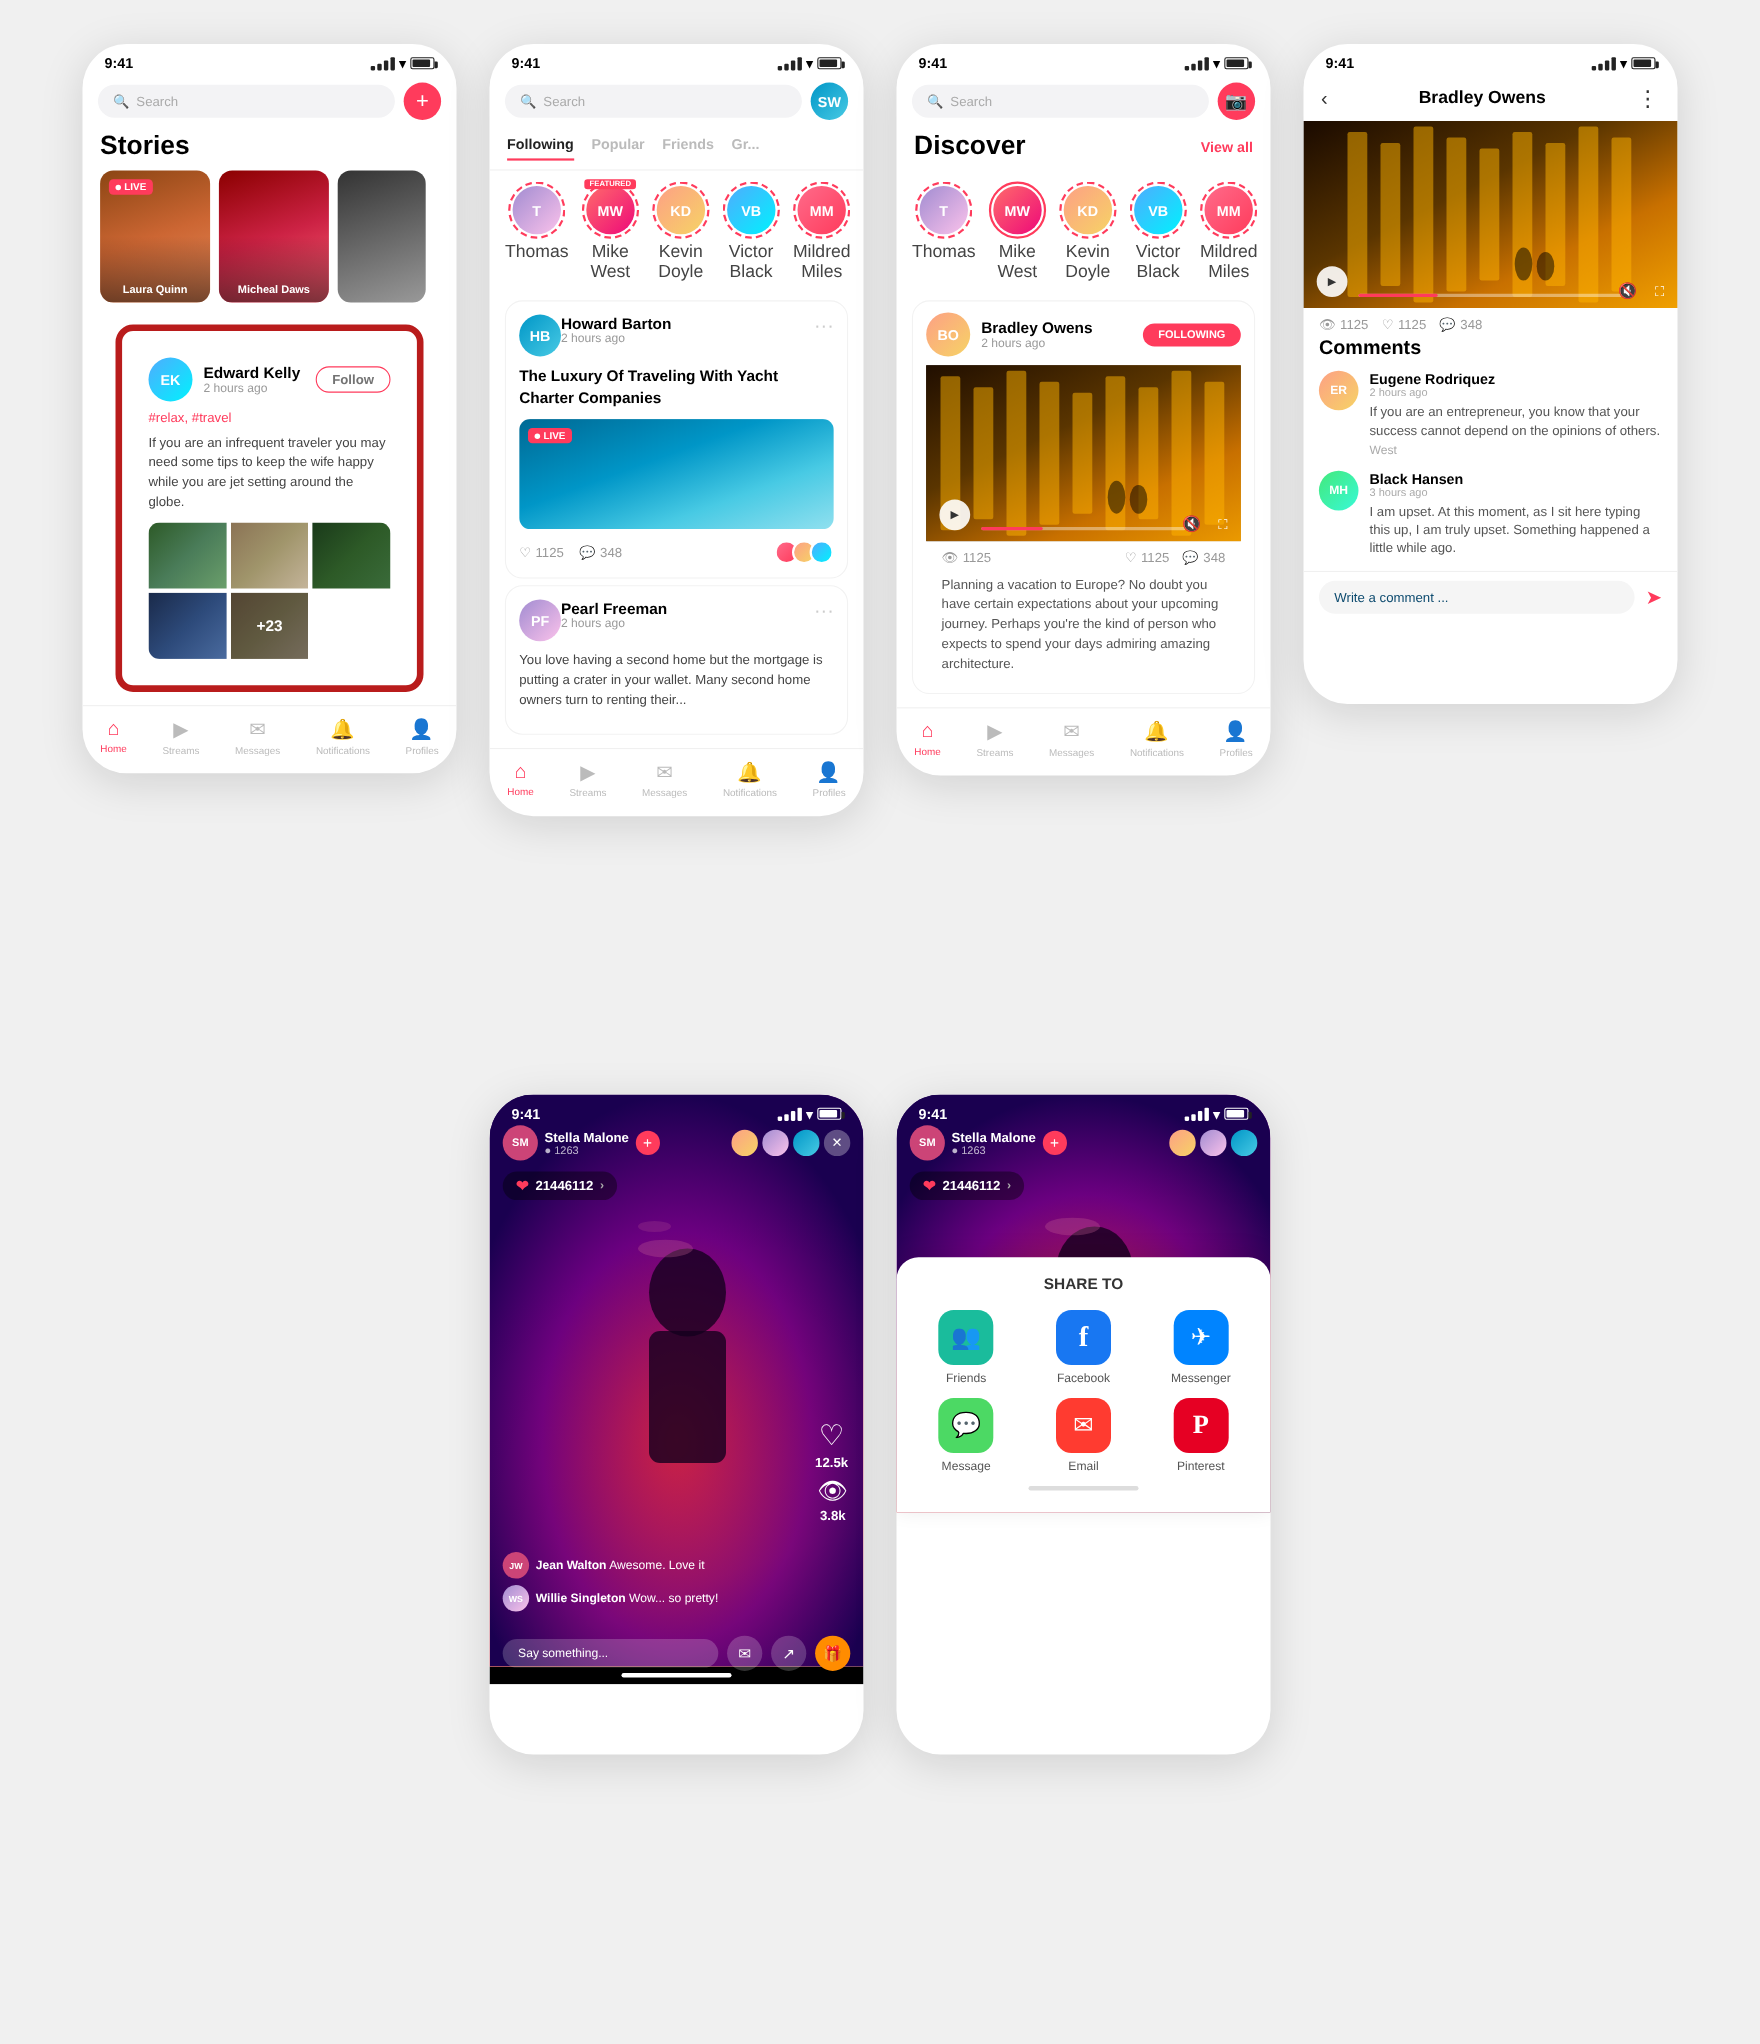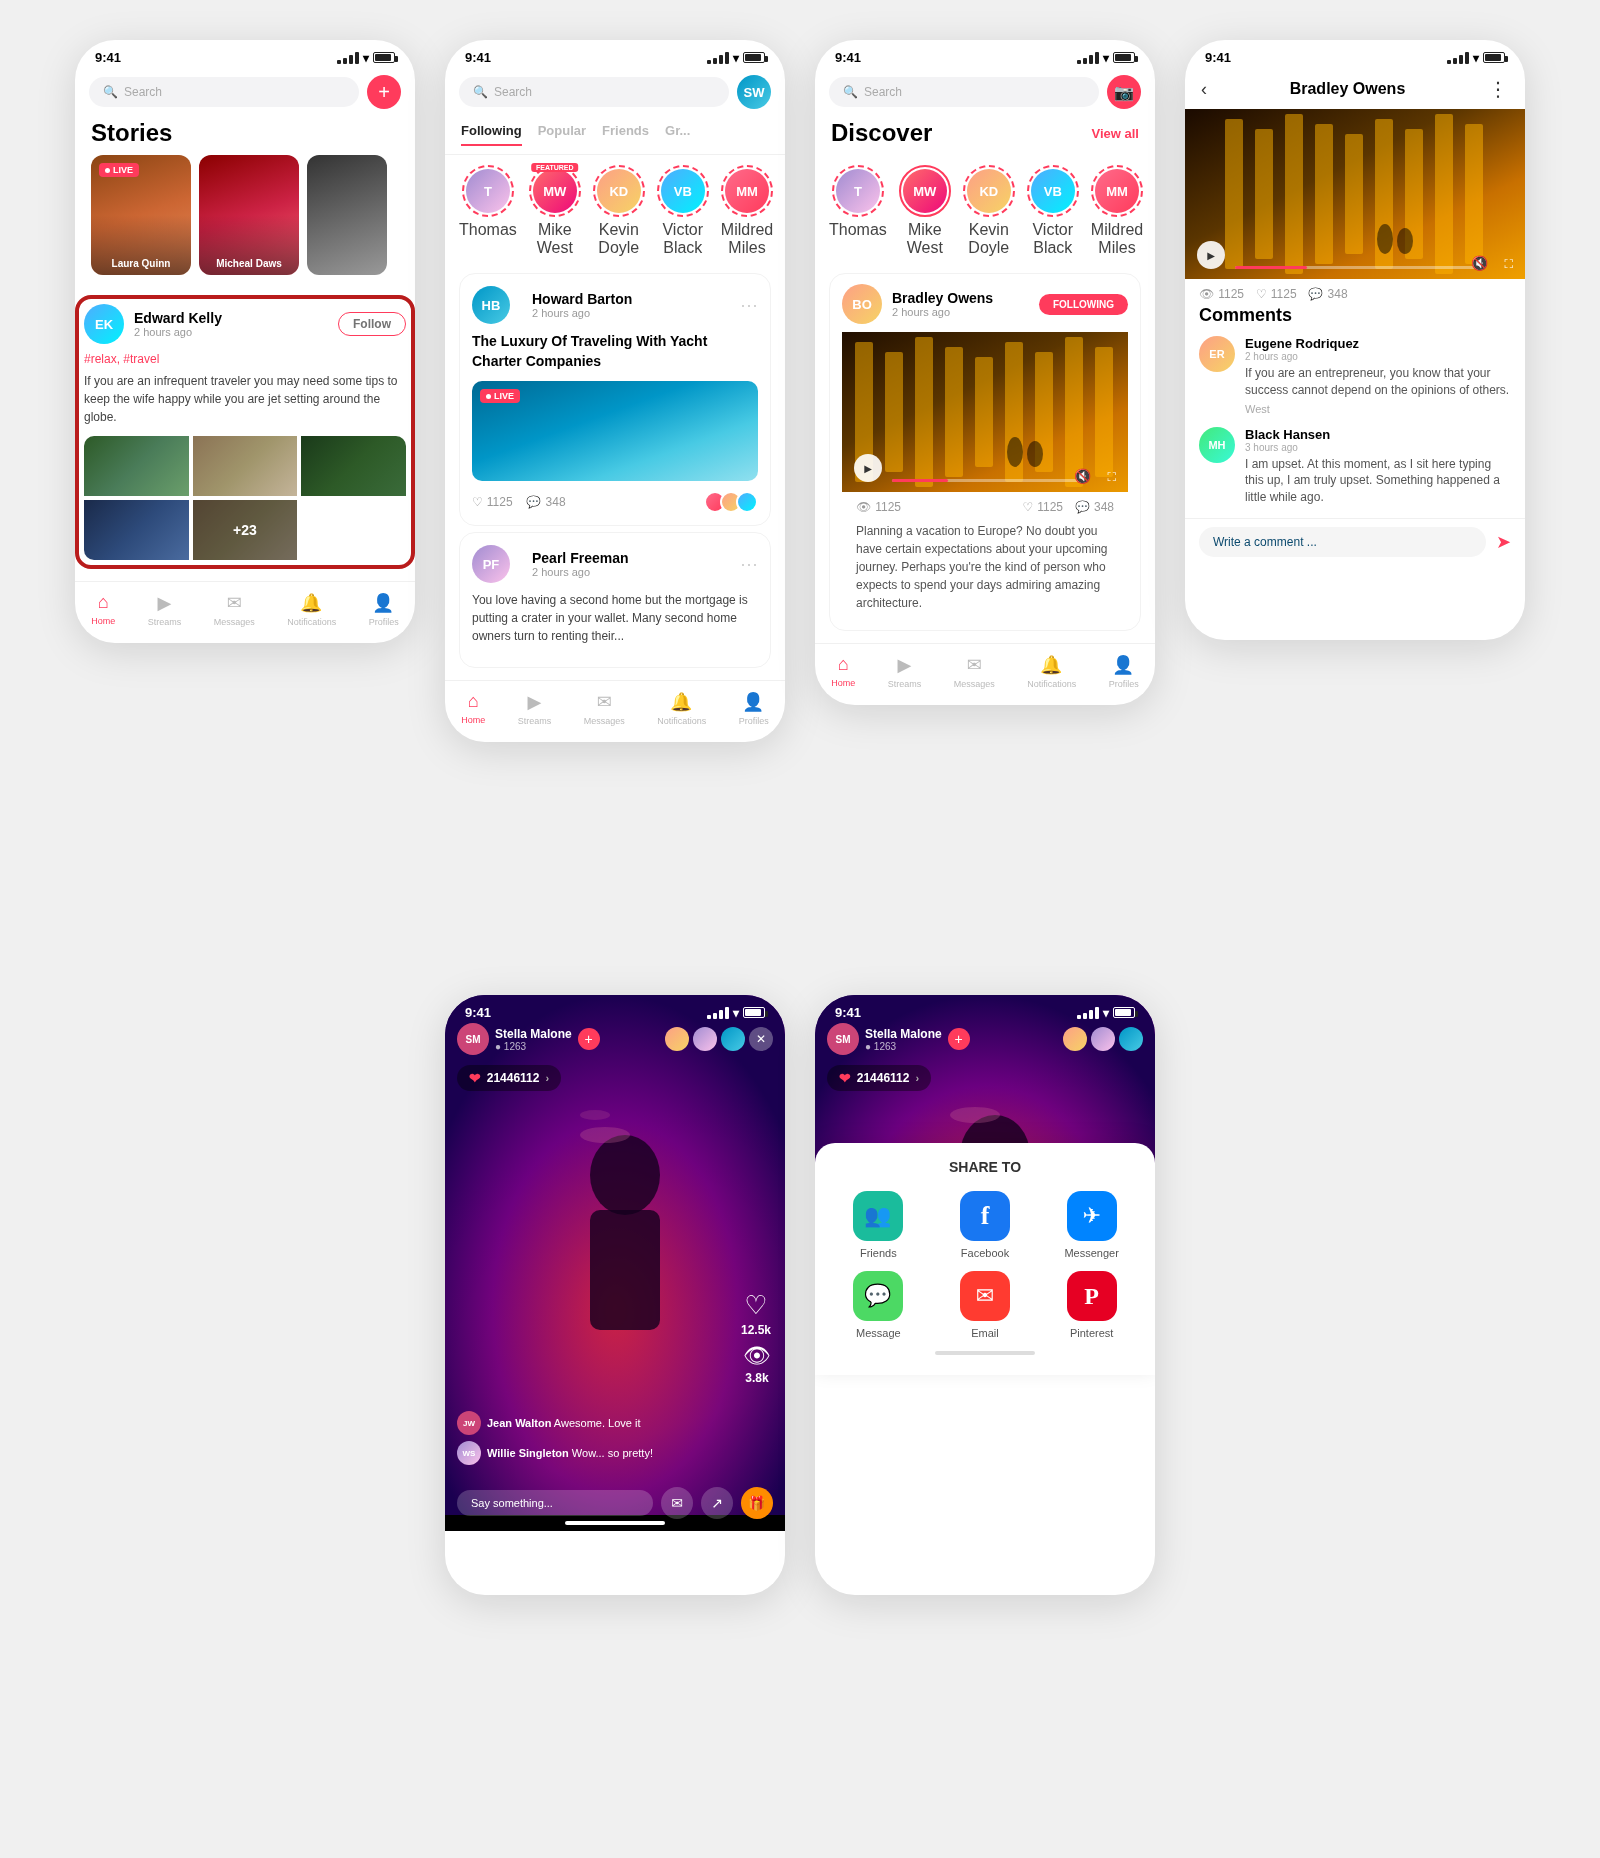--- a/index.html
+++ b/index.html
@@ -128,23 +128,23 @@
     }
     .live-badge {
       position:absolute; top:8px; left:8px;
       background: #ff3b5c;
       color:#fff; font-size:9px; font-weight:700;
       padding: 2px 6px; border-radius:4px;
       display:flex; align-items:center; gap:3px;
     }
     .live-dot { width:5px;height:5px;background:#fff;border-radius:50%; }
     .user-post-card {
-      margin: 8px 0;
-      padding: 5px;
-      border: 4px solid #b91c1c;
+      margin: 8px 30px;
+      padding: 24px;
+      border: 6px solid #b91c1c;
       border-radius: 16px;
     }
     .user-post-header {
       display: flex;
       align-items: center;
       gap: 10px;
       margin-bottom: 8px;
     }
     .avatar-user {
       width: 40px; height: 40px;
@@ -252,22 +252,22 @@
     }
     .story-name { font-size:16px; color:#444; text-align:center; }
     .post-card {
       margin: 6px 14px;
       padding: 12px;
       border: 1px solid #f2f2f2;
       border-radius: 16px;
     }
     .post-card-header {
       display: flex;
-      align-items: center;
-      gap: 22px;
+      align-items: flex-start;
+      gap: 0;
       margin-bottom: 8px;
     }
     .post-title { font-size:14px; font-weight:700; margin-bottom:10px; line-height:1.4; }
     .post-image-live {
       width:100%; height:100px;
       border-radius:10px;
       position:relative;
       overflow:hidden;
       background: linear-gradient(135deg, #0096c7, #48cae4, #90e0ef);
       margin-bottom:10px;

